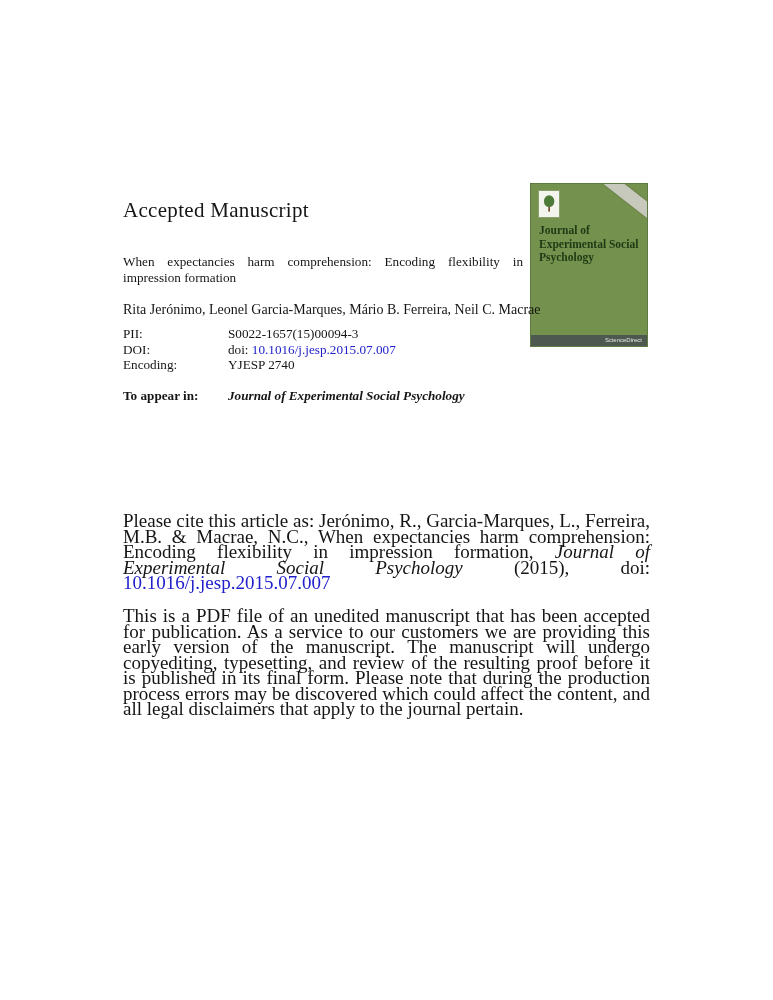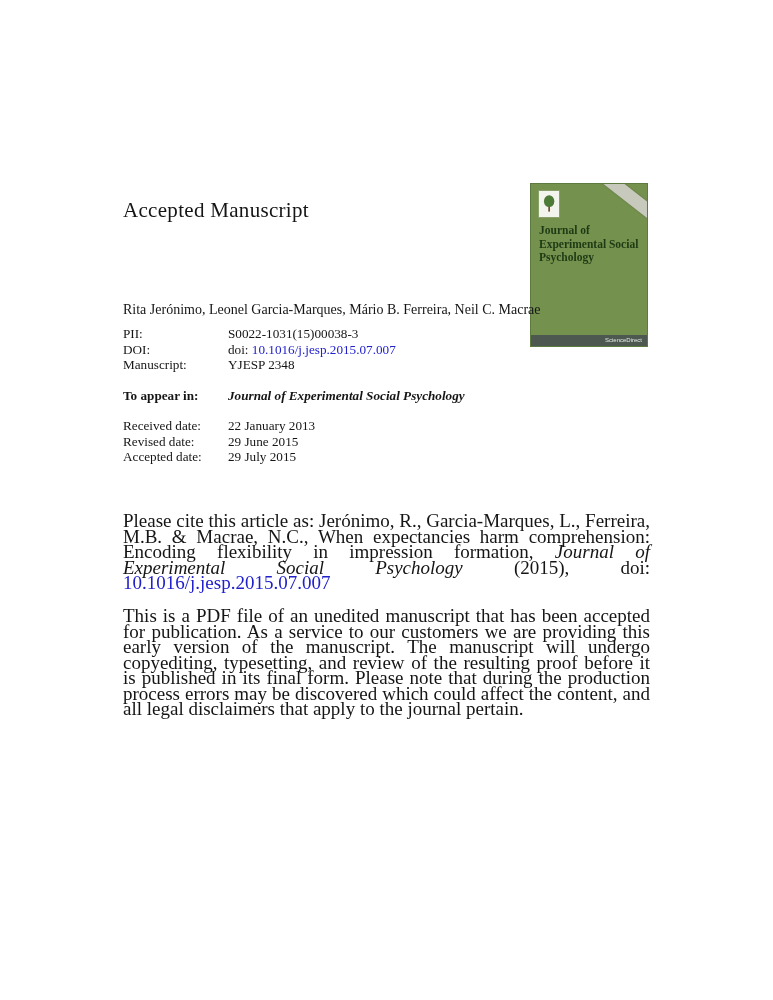--- a/index.html
+++ b/index.html
@@ -108,57 +108,44 @@
     <div class="cover-logo-box">
       <svg width="14" height="18" viewBox="0 0 20 26">
         <rect x="9" y="15" width="2.4" height="9" fill="#6b4a2b"></rect>
         <ellipse cx="10.2" cy="9" rx="7.5" ry="8.5" fill="#4e7a38"></ellipse>
       </svg>
     </div>
     <div class="cover-title">Journal of Experimental Social Psychology</div>
     <div class="cover-footer">ScienceDirect</div>
   </div>
 
+  <div class="abs article-title">When expectancies harm comprehension: Encoding flexibility in impression formation</div>
 
   <div class="abs authors">Rita Jerónimo, Leonel Garcia-Marques, Mário B. Ferreira, Neil C. Macrae</div>
 
   <div class="abs meta-block block-ids">
     <div class="meta-row">
       <span class="meta-label">PII:</span>
-      <span class="meta-value">S0022-1031(15)00038-3</span>
+      <span class="meta-value">S0022-1657(15)00094-3</span>
     </div>
     <div class="meta-row">
       <span class="meta-label">DOI:</span>
       <span class="meta-value"><span>doi: </span><a class="doi-link">10.1016/j.jesp.2015.07.007</a></span>
     </div>
     <div class="meta-row">
-      <span class="meta-label">Manuscript:</span>
-      <span class="meta-value">YJESP 2348</span>
+      <span class="meta-label">Encoding:</span>
+      <span class="meta-value">YJESP 2740</span>
     </div>
   </div>
 
   <div class="abs meta-block block-appear">
     <div class="meta-row">
       <span class="meta-label">To appear in:</span>
       <span class="meta-value italic">Journal of Experimental Social Psychology</span>
     </div>
   </div>
 
-  <div class="abs meta-block block-dates">
-    <div class="meta-row">
-      <span class="meta-label">Received date:</span>
-      <span class="meta-value">22 January 2013</span>
-    </div>
-    <div class="meta-row">
-      <span class="meta-label">Revised date:</span>
-      <span class="meta-value">29 June 2015</span>
-    </div>
-    <div class="meta-row">
-      <span class="meta-label">Accepted date:</span>
-      <span class="meta-value">29 July 2015</span>
-    </div>
-  </div>
 
   <div class="abs para citation"><span>Please cite this article as: Jerónimo, R., Garcia-Marques, L., Ferreira, M.B. &amp; Macrae, N.C., When expectancies harm comprehension: Encoding flexibility in impression formation, </span><span class="italic">Journal of Experimental Social Psychology</span><span> (2015),  doi: </span><a class="doi-link">10.1016/j.jesp.2015.07.007</a></div>
 
   <div class="abs para disclaimer">This is a PDF file of an unedited manuscript that has been accepted for publication. As a service to our customers we are providing this early version of the manuscript. The manuscript will undergo copyediting, typesetting, and review of the resulting proof before it is published in its final form. Please note that during the production process errors may be discovered which could affect the content, and all legal disclaimers that apply to the journal pertain.</div>
 
 </div>
 
 </body></html>

